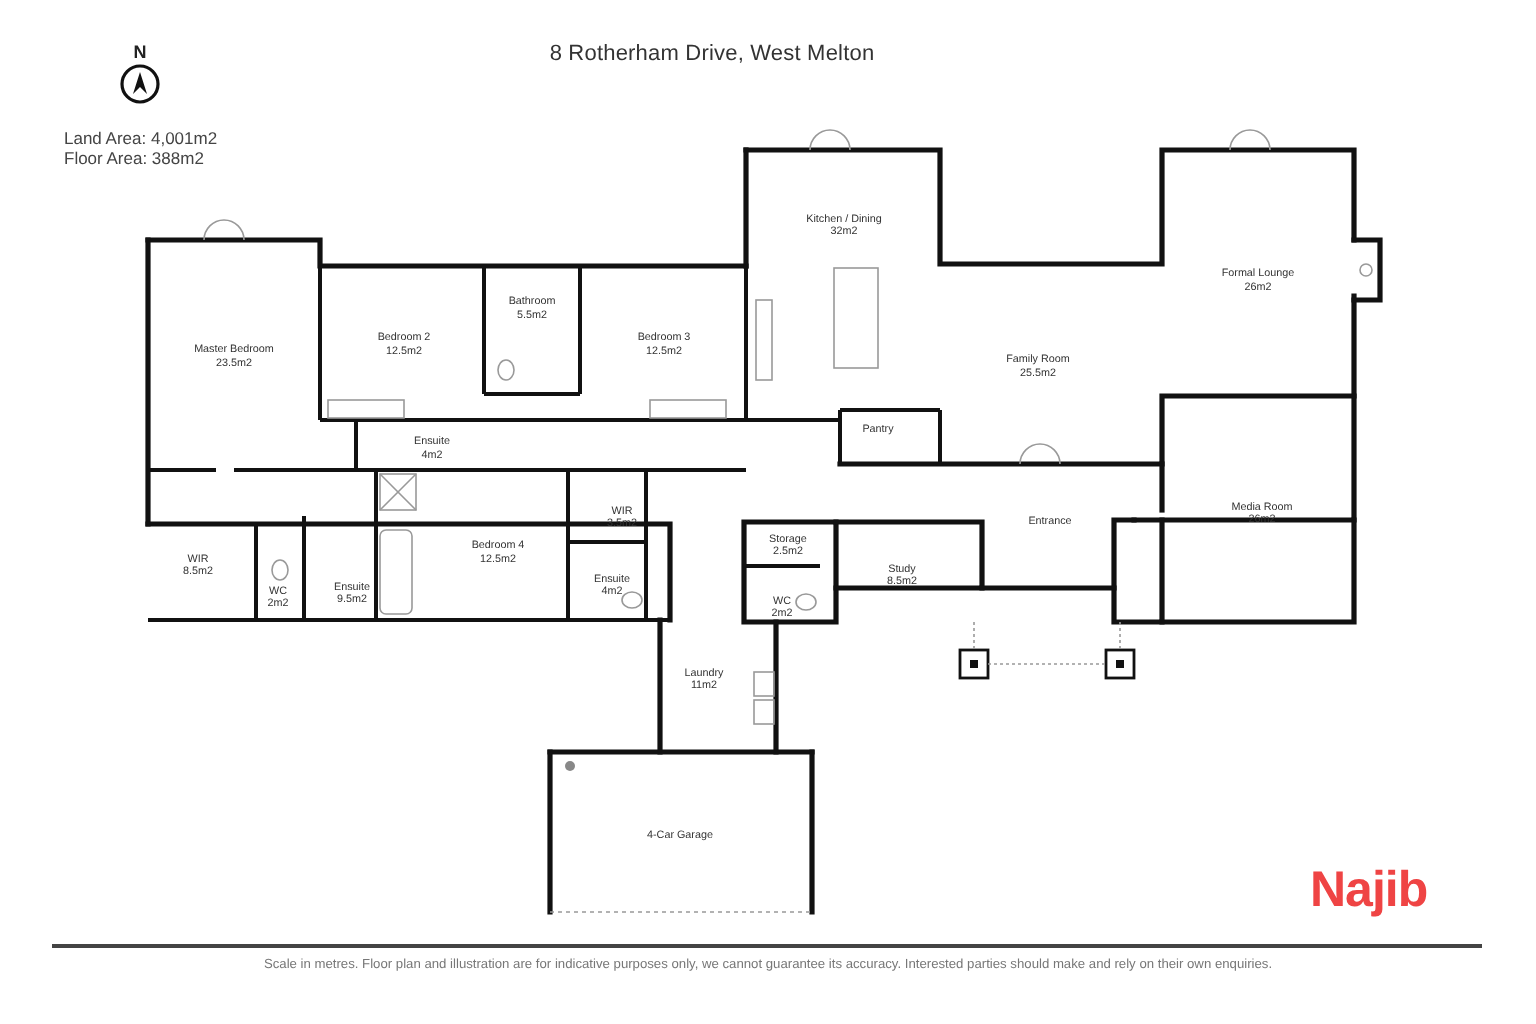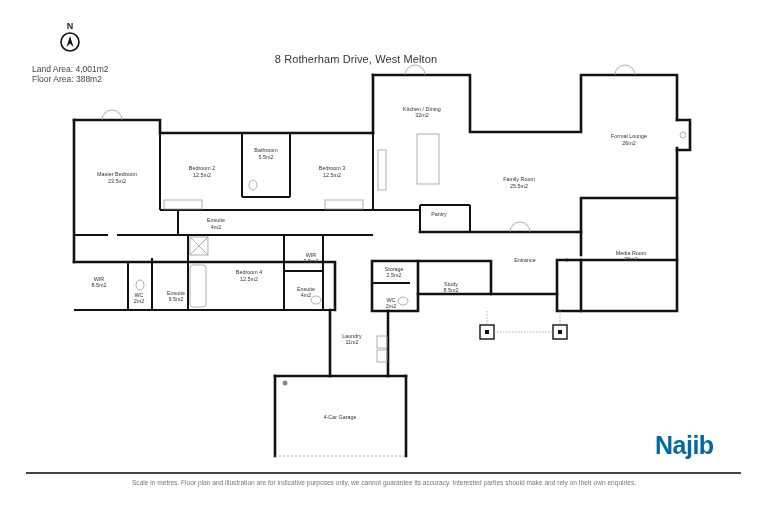--- a/index.html
+++ b/index.html
@@ -1,23 +1,23 @@
 <!DOCTYPE html>
 <html><head>
 <meta charset="utf-8">
 <style>
   html, body { margin:0; padding:0; background:#ffffff; }
   body { width:768px; height:512px; position:relative; overflow:hidden; font-family:"Liberation Sans", sans-serif; color:#222; }
-  .title { position:absolute; left:0; width:712px; top:21px; text-align:center; font-size:11px; color:#333; letter-spacing:0.1px;margin-top:32px; }
+  .title { position:absolute; left:0; width:712px; top:21px; text-align:center; font-size:11px; color:#333; letter-spacing:0.1px; }
   .compass { position:absolute; left:58px; top:21px; width:24px; text-align:center; }
   .compass .n { font-size:9px; font-weight:bold; line-height:10px; }
   .areas { position:absolute; left:32px; top:64px; font-size:8.5px; line-height:10px; color:#444; width:80px; }
   svg.plan { position:absolute; left:0; top:0; }
   .lbl { font-family:"Liberation Sans", sans-serif; font-size:5.4px; fill:#333; text-anchor:middle; }
-  .brand { position:absolute; left:655px; top:431px; font-size:25px; font-weight:bold; color:#0369a1; letter-spacing:-0.5px; }
+  .brand { position:absolute; left:655px; top:431px; font-size:25px; font-weight:bold; color:#ef4444; letter-spacing:-0.5px; }
   .rule { position:absolute; left:26px; top:472px; width:715px; height:1.5px; background:#444; }
   .disclaimer { position:absolute; left:0; width:768px; top:479px; text-align:center; font-size:6.6px; color:#777; }
 </style>
 </head>
 <body>
 
 <div class="title">8 Rotherham Drive, West Melton</div>
 
 <div class="compass">
   <div class="n">N</div>

